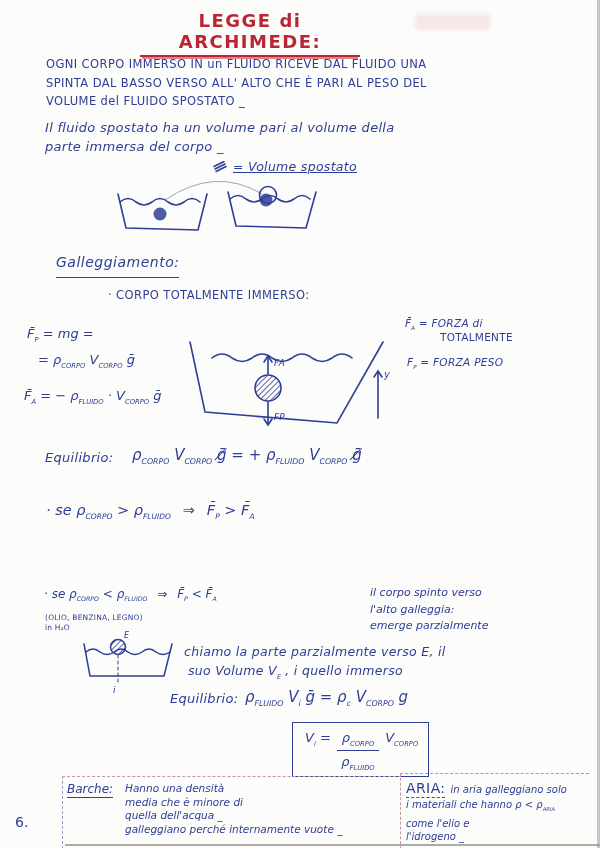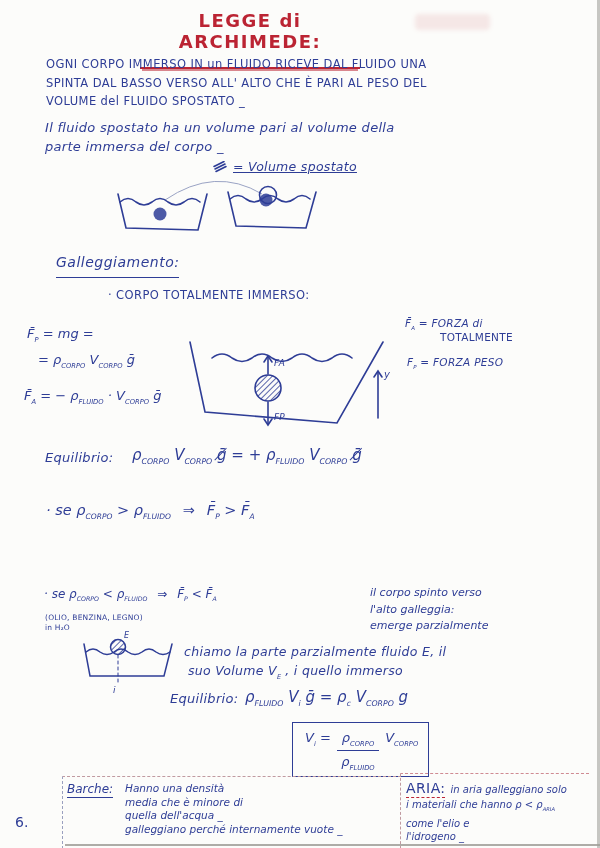--- a/index.html
+++ b/index.html
@@ -14,21 +14,21 @@
   .red{color:var(--ink-red,#bb2433);}
   .pre{white-space:pre-line;}
   .caps{font-size:11.5px;letter-spacing:0.4px;line-height:18.5px;}
   .script{font-style:italic;letter-spacing:0.3px;}
   .formula{font-style:italic;}
   sub{font-size:0.52em;letter-spacing:0;font-style:italic;}
   .title{
     font-size:18px;font-weight:bold;letter-spacing:1.5px;
     border-bottom:2px solid var(--ink-red,#bb2433);
     box-shadow:0 4px 0 -2px rgba(187,36,51,.55);
-    padding-bottom:15px;display:inline-block;
+    padding-bottom:3px;display:inline-block;
   }
   .heading{
     font-size:14px;font-style:italic;letter-spacing:0.5px;
     border-bottom:1.5px solid var(--ink-blue,#2e3d96);padding-bottom:7px;
   }
   .note{font-style:italic;font-size:11px;line-height:16.5px;}
   .examples{font-size:7.5px;line-height:9.5px;letter-spacing:0.2px;}
   svg{display:block;}
   svg text{fill:var(--ink-blue,#2e3d96);font-family:"DejaVu Sans",sans-serif;font-style:italic;}
   .boxed{
@@ -143,21 +143,21 @@
     <g fill="none" stroke="#2e3d96" stroke-width="1.5" stroke-linecap="round">
       <path d="M4,14 L10,46 L84,46 L92,14"></path>
       <path d="M6,22 q7,-6 14,0 q7,5 14,0 q7,-6 14,0 q7,5 14,0 q7,-6 14,0 q7,5 14,0"></path>
       <circle cx="38" cy="17" r="7.5" fill="url(#hatch)"></circle>
       <line x1="38" y1="25" x2="38" y2="52" stroke-dasharray="3,3" stroke-width="1"></line>
     </g>
     <text x="44" y="8" font-size="8">E</text>
     <text x="33" y="63" font-size="9">i</text>
   </svg>
 
-  <div class="abs blue script" style="left:184px;top:644px;font-size:12.5px;">chiamo la parte parzialmente fluido E, il</div>
+  <div class="abs blue script" style="left:184px;top:644px;font-size:12.5px;">chiamo la parte parzialmente verso E, il</div>
   <div class="abs blue script formula" style="left:188px;top:663px;font-size:12.5px;">suo Volume V<sub>E</sub> , i quello immerso</div>
 
   <div class="abs blue script" style="left:170px;top:691px;font-size:13px;">Equilibrio:</div>
   <div class="abs blue formula" style="left:245px;top:688px;font-size:15px;">ρ<sub>FLUIDO</sub> V<sub>i</sub> ḡ  =  ρ<sub>c</sub> V<sub>CORPO</sub> g</div>
 
   <div class="abs blue boxed" style="left:292px;top:722px;">
     <span>V<sub>i</sub>  =</span>
     <span class="frac">
       <span class="num">ρ<sub>CORPO</sub></span>
       <span class="den">ρ<sub>FLUIDO</sub></span>

